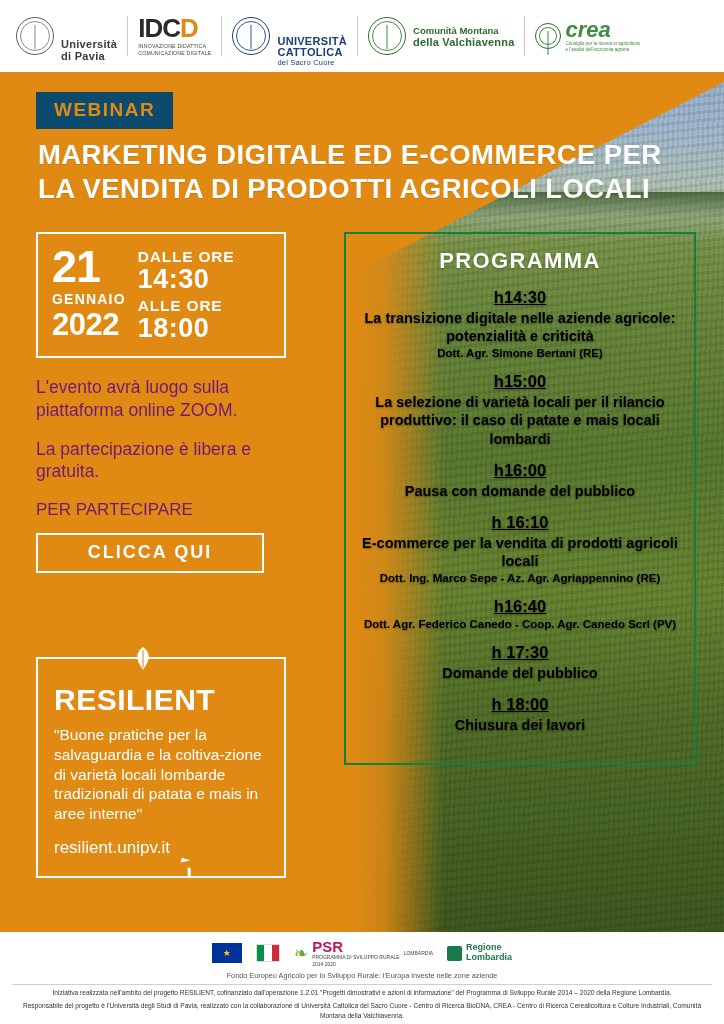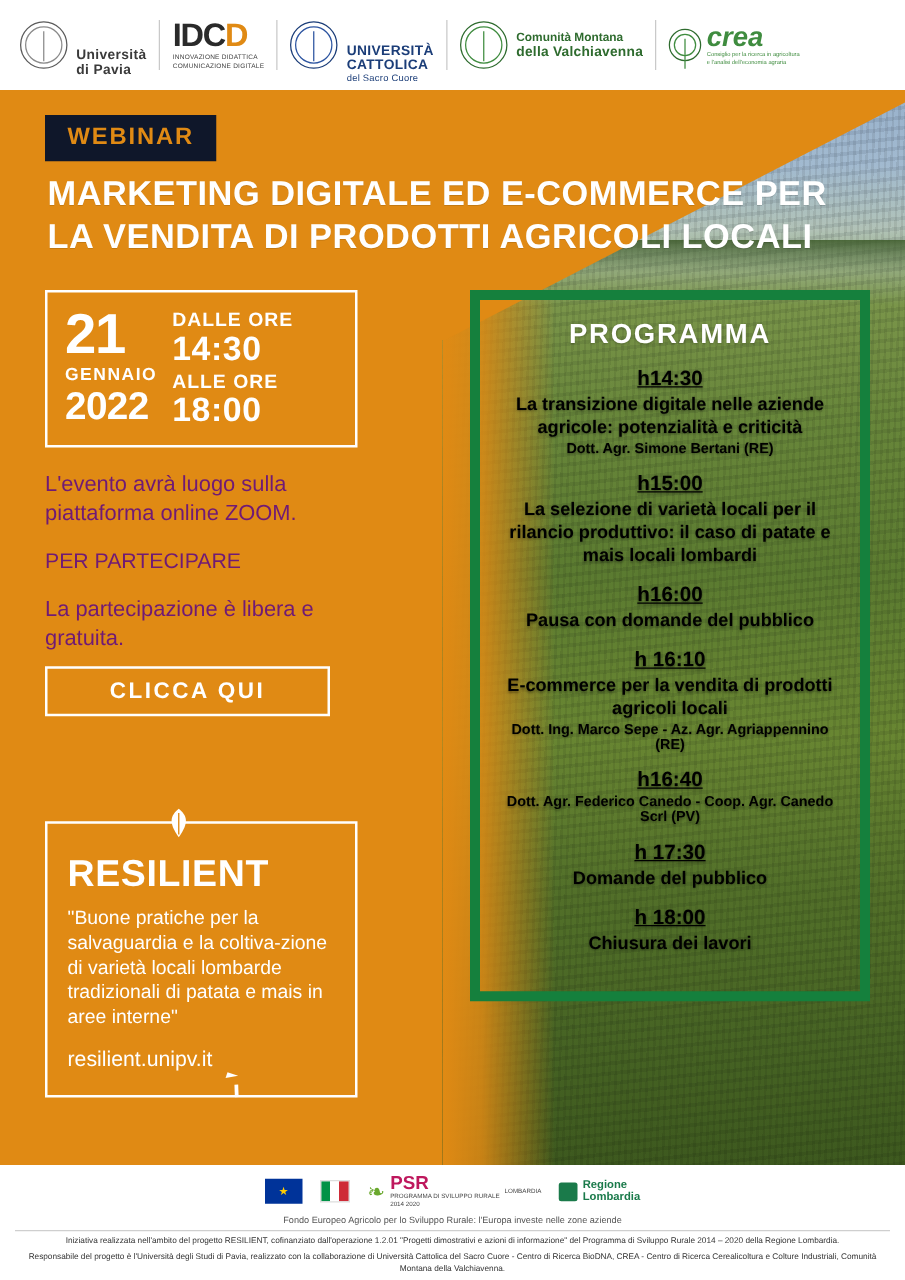--- a/index.html
+++ b/index.html
@@ -122,21 +122,21 @@
   .wedge {
     position: absolute; top: 0; left: 0;
     width: 724px; height: 200px;
     background: #E08A14;
     clip-path: polygon(0 0, 724px 0, 724px 10px, 356px 200px, 0 200px);
   }
 
   
   .webinar {
     position: absolute; top: 20px; left: 36px;
-    background: #0f172a; color: #E08A14;
+    background: #0c4a6e; color: #E08A14;
     font-size: 19px; font-weight: bold; letter-spacing: 1.5px;
     padding: 7px 18px 8px;
   }
 
   
   .headline {
     position: absolute; top: 66px; left: 38px;
     width: 660px;
     color: #ffffff;
     font-size: 27.5px; font-weight: bold;
@@ -211,22 +211,22 @@
     border-bottom: 5px solid transparent;
     transform: rotate(18deg);
   }
   .cursor::after{
     content:""; position:absolute; left:1px; top:7px;
     width:3px; height:10px; background:#fff; transform: rotate(-20deg);
   }
 
   
   .progbox {
-    position: absolute; top: 160px; right: 28px; width: 320px;
-    border: 8px solid #15803d;
+    position: absolute; top: 160px; right: 28px; width: 352px;
+    border: 2px solid #15803d;
     padding-bottom: 16px;
   }
   .prog-title {
     color: #ffffff; text-align: center;
     font-size: 22px; font-weight: bold; letter-spacing: 1.4px;
     padding: 14px 0 6px;
     text-shadow: 0 1px 2px rgba(0,0,0,.25);
   }
   .prog-list { padding: 8px 16px 0; }
   .pitem { text-align: center; color: #000000; margin-bottom: 13px; }
@@ -367,22 +367,22 @@
         <div class="date-right">
           <div class="dr-l">DALLE ORE</div>
           <div class="dr-t">14:30</div>
           <div class="dr-gap"></div>
           <div class="dr-l">ALLE ORE</div>
           <div class="dr-t">18:00</div>
         </div>
       </div>
 
       <div class="para">L'evento avrà luogo sulla piattaforma online ZOOM.</div>
+      <div class="para second">La partecipazione è libera e gratuita.</div>
       <div class="para third">PER PARTECIPARE</div>
-      <div class="para second">La partecipazione è libera e gratuita.</div>
 
       <div class="clicca">CLICCA QUI</div>
     </div>
 
     <div class="resbox">
       <svg class="leaf" viewBox="0 0 24 24">
         <path d="M12 1 C6 6 4 11 12 22 C20 11 18 6 12 1 Z" fill="#ffffff"></path>
         <path d="M12 4 L12 20" stroke="#E08A14" stroke-width="1"></path>
       </svg>
       <div class="res-title">RESILIENT</div>

